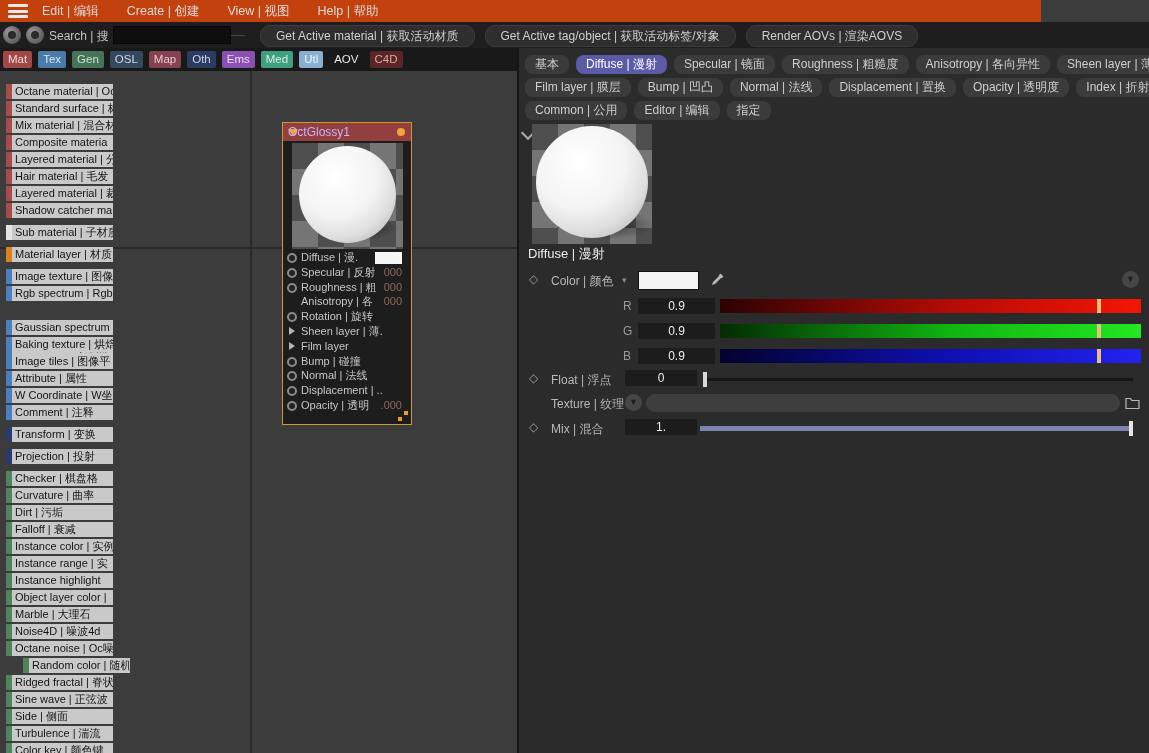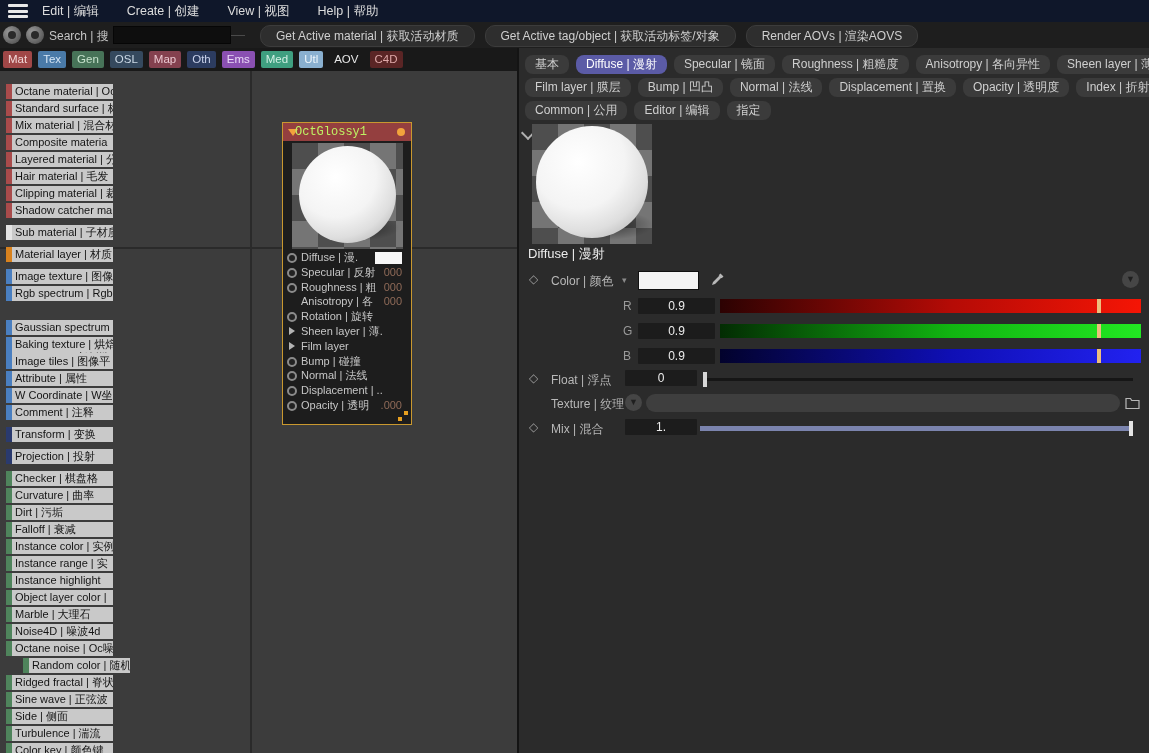--- a/index.html
+++ b/index.html
@@ -1,19 +1,19 @@
 <!DOCTYPE html>
 <html><head>
 <meta charset="utf-8">
 <style>
   html,body{margin:0;padding:0;background:#000;}
   #app{position:relative;width:1149px;height:753px;overflow:hidden;background:#3c3c3c;
        font-family:"Liberation Sans","DejaVu Sans",sans-serif;-webkit-font-smoothing:antialiased;}
   
-  .menubar{position:absolute;left:0;top:0;width:1149px;height:22px;background:#0f172a;
+  .menubar{position:absolute;left:0;top:0;width:1041px;height:22px;background:#c2410c;
            display:flex;align-items:center;}
   .hamburger{width:20px;height:14px;margin:0 14px 0 8px;display:flex;flex-direction:column;justify-content:space-between;cursor:pointer;}
   .hamburger span{display:block;height:3px;background:#e8e8e8;border-radius:1px;}
   .menu-item{color:#dcdcdc;font-size:12.5px;margin-right:28px;white-space:nowrap;cursor:default;}
   
   .toolbar{position:absolute;left:0;top:22px;width:1149px;height:26px;background:#1e1e1e;}
   .ball-icon{position:absolute;top:4px;width:18px;height:18px;border-radius:50%;
              background:radial-gradient(circle at 35% 35%, #9a9a9a, #5a5a5a 75%);}
   .ball-icon::after{content:"";position:absolute;left:5px;top:5px;width:8px;height:8px;border-radius:50%;background:#2a2a2a;}
   #ball1{left:3px;} #ball2{left:26px;}
@@ -35,21 +35,21 @@
   .grid-h{position:absolute;left:0;top:176px;width:100%;height:2px;background:#2a2a2a;}
   
   .mat-item{position:absolute;left:6px;width:107px;height:15px;display:flex;cursor:pointer;}
   .mat-item .bar{width:6px;height:100%;}
   .mat-item .body{flex:1;background:#c9c9c9;color:#141414;font-size:11px;line-height:15px;
                   padding-left:3px;white-space:nowrap;overflow:hidden;}
   
   .node{position:absolute;left:282px;top:51px;width:130px;height:303px;background:#1d1d1d;
         border:1px solid #c9982f;box-sizing:border-box;}
   .node-header{position:absolute;left:0;top:0;right:0;height:18px;background:#943f3f;}
-  .node-title{position:absolute;left:12px;top:2px;color:#bef264;font-size:12px;white-space:nowrap;font-family:Liberation Mono, monospace;}
+  .node-title{position:absolute;left:5px;top:2px;color:#c4b5fd;font-size:12px;white-space:nowrap;}
   .node-tri{position:absolute;left:5px;top:6px;width:0;height:0;
             border-left:5px solid transparent;border-right:5px solid transparent;border-top:7px solid #f2a33c;}
   .node-dot{position:absolute;right:6px;top:5px;width:8px;height:8px;border-radius:50%;background:#f2a33c;}
   .node-preview{position:absolute;left:9px;top:20px;width:111px;height:106px;overflow:hidden;}
   .checker{background:repeating-conic-gradient(#757575 0% 25%, #4e4e4e 0% 50%);background-size:52px 52px;}
   .sphere{position:absolute;border-radius:50%;
           background:radial-gradient(circle at 38% 32%, #ffffff 0%, #f4f4f4 45%, #dedede 68%, #b0b0b0 92%, #9a9a9a 100%);}
   .ps-shadow{position:absolute;background:radial-gradient(ellipse at center, rgba(0,0,0,.5), rgba(0,0,0,0) 70%);}
   .node-rows{position:absolute;left:0;top:127px;right:0;}
   .node-row{position:relative;height:14.8px;font-size:11px;line-height:14.8px;color:#c6c6c6;
@@ -164,21 +164,21 @@
         <div class="mat-item" style="top: 81px;">
           <span class="bar" style="background: rgb(168, 75, 75);"></span>
           <span class="body">Layered material | 分</span>
         </div>
         <div class="mat-item" style="top: 98px;">
           <span class="bar" style="background: rgb(168, 75, 75);"></span>
           <span class="body">Hair material | 毛发</span>
         </div>
         <div class="mat-item" style="top: 115px;">
           <span class="bar" style="background: rgb(168, 75, 75);"></span>
-          <span class="body">Clipping material | 裁</span>
+          <span class="body">Layered material | 裁</span>
         </div>
         <div class="mat-item" style="top: 132px;">
           <span class="bar" style="background: rgb(168, 75, 75);"></span>
           <span class="body">Shadow catcher ma</span>
         </div>
         <div class="mat-item" style="top: 154px;">
           <span class="bar" style="background: rgb(228, 228, 228);"></span>
           <span class="body">Sub material | 子材质</span>
         </div>
         <div class="mat-item" style="top: 176px;">

